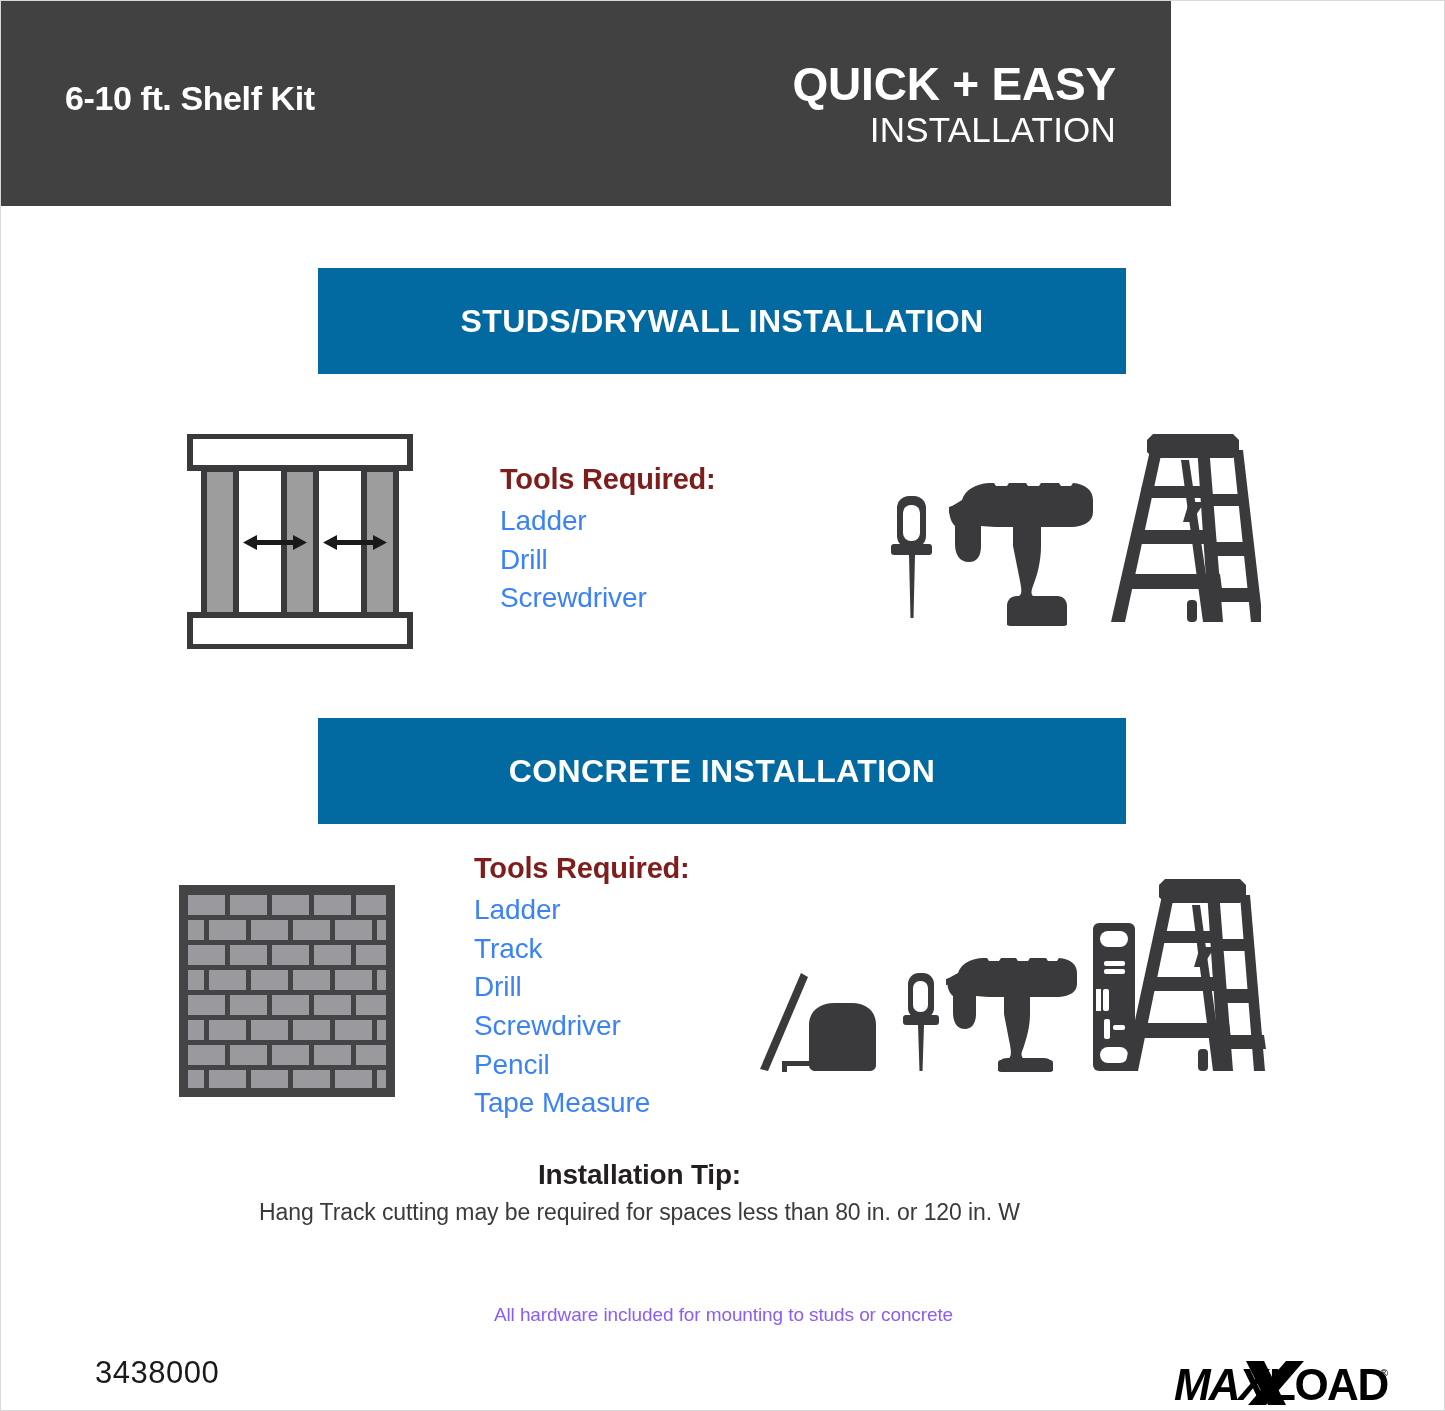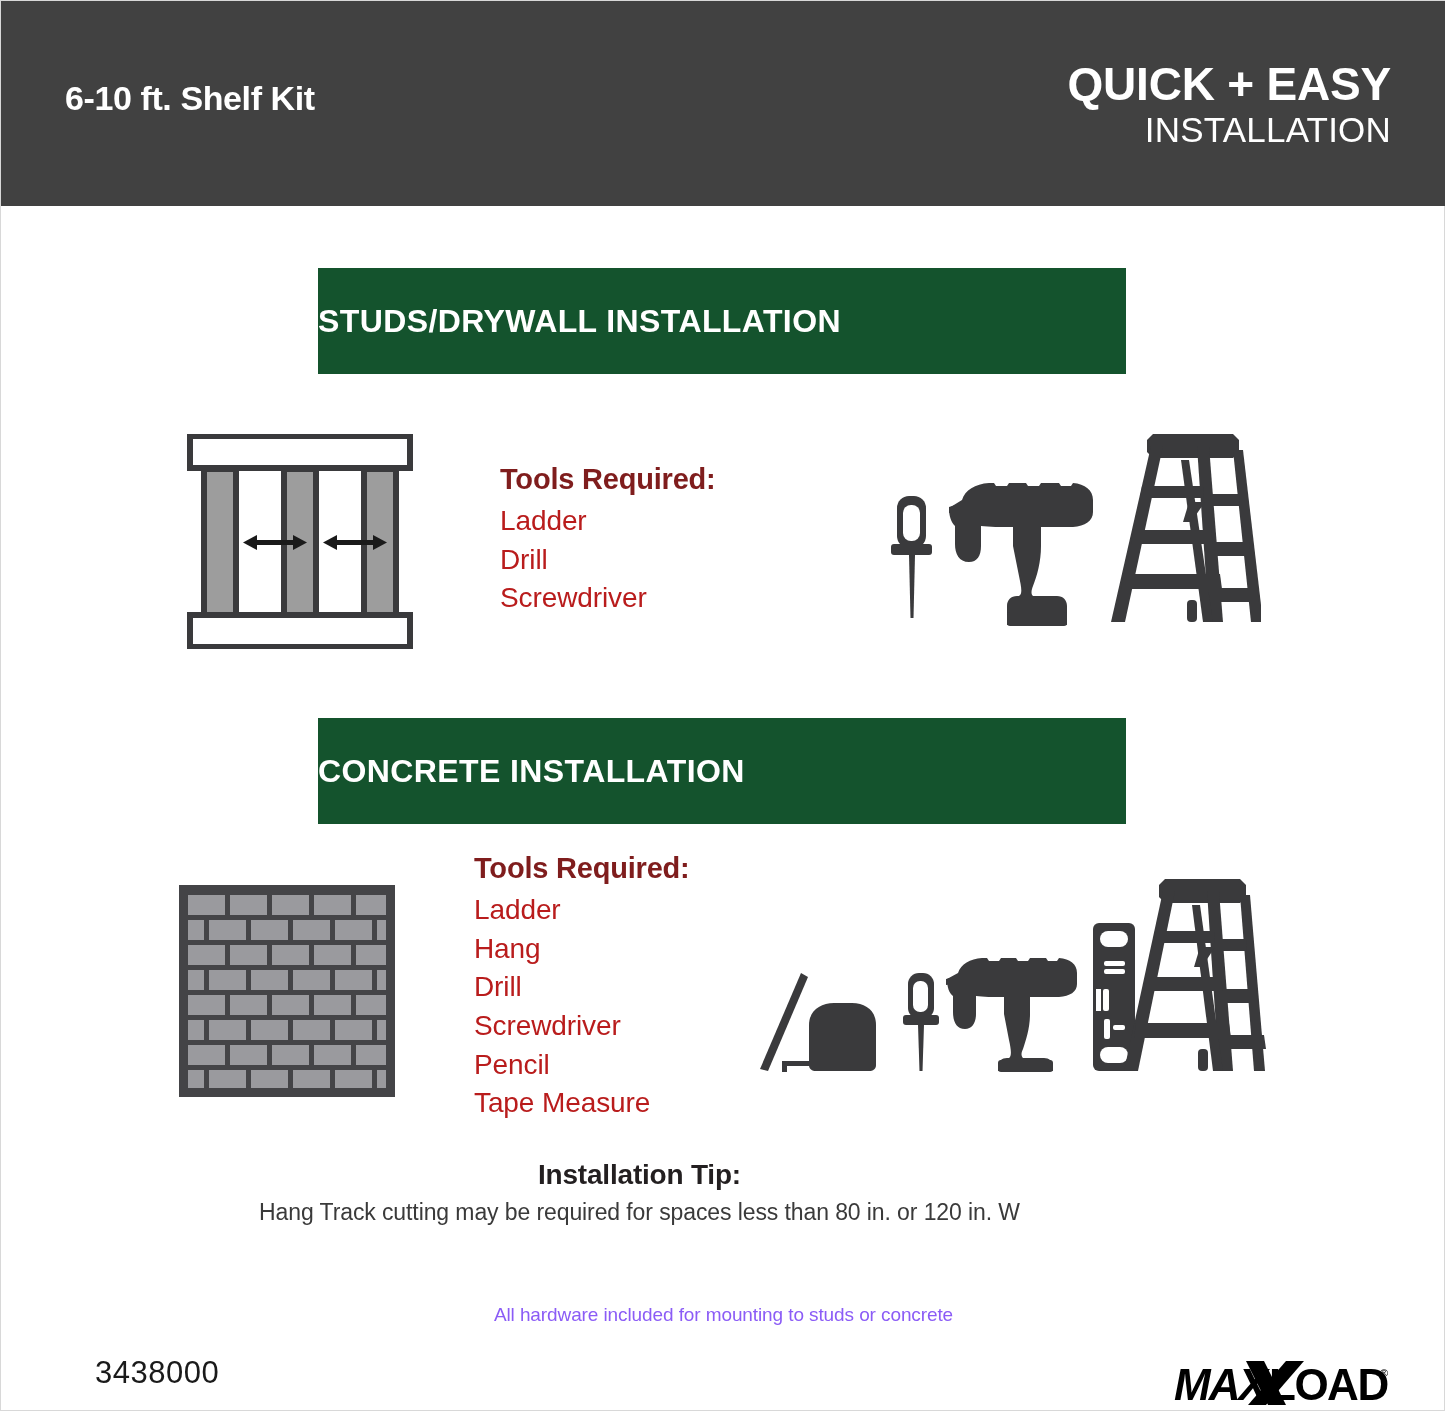--- a/index.html
+++ b/index.html
@@ -15,21 +15,21 @@
     position:relative;
     width:1445px;height:1411px;
     box-sizing:border-box;
     border:1px solid #d8d8d8;
     background:#fff;
   }
 
   
   .header{
     position:absolute;left:0;top:0;
-    width:1445px;height:205px;
+    width:1170px;height:205px;
     background:#414141;
   }
   .header-title{
     position:absolute;
     left:64px;top:78px;
     font-size:34px;
     font-weight:bold;
     color:#ffffff;
     letter-spacing:-0.4px;
     white-space:nowrap;
@@ -45,40 +45,40 @@
     font-size:46px;font-weight:bold;letter-spacing:-0.2px;white-space:nowrap;
   }
   .header-right .l2{
     font-size:35px;font-weight:normal;letter-spacing:0.2px;white-space:nowrap;margin-top:4px;
   }
 
   
   .banner{
     position:absolute;
     left:317px;width:808px;height:106px;
-    background:#14532d;
-    display:flex;align-items:center;
+    background:#0369a1;
+    display:flex;align-items:center;justify-content:center;
   }
   .banner-text{
     color:#ffffff;
     font-size:32px;
     font-weight:bold;
     letter-spacing:0.4px;
     white-space:nowrap;
   }
   #banner-studs{top:267px;}
   #banner-concrete{top:717px;}
 
   
   .tools-heading{
     font-size:29px;font-weight:bold;color:#7f1d1d;letter-spacing:-0.2px;
     white-space:nowrap;
   }
   .tools-item{
-    font-size:28px;font-weight:300;color:#b91c1c;letter-spacing:-0.1px;
+    font-size:28px;font-weight:300;color:#3b82f6;letter-spacing:-0.1px;
     white-space:nowrap;line-height:1.38;
   }
 
   
   #studs-tools{
     position:absolute;left:499px;top:462px;
   }
   #studs-tools .tools-heading{margin-bottom:6px;}
 
   
@@ -303,21 +303,21 @@
         <rect x="114" y="185" width="37" height="18"></rect>
         <rect x="156" y="185" width="37" height="18"></rect>
         <rect x="198" y="185" width="9" height="18"></rect>
       </g>
     </svg>
   </div>
 
   <div id="concrete-tools">
     <div class="tools-heading">Tools Required:</div>
     <div class="tools-item">Ladder</div>
-    <div class="tools-item">Hang</div>
+    <div class="tools-item">Track</div>
     <div class="tools-item">Drill</div>
     <div class="tools-item">Screwdriver</div>
     <div class="tools-item">Pencil</div>
     <div class="tools-item">Tape Measure</div>
   </div>
 
   <div id="concrete-icons">
     <svg width="520" height="212" viewBox="0 0 520 212" xmlns="http://www.w3.org/2000/svg" fill="#3a3a3c">
 
       <g>

